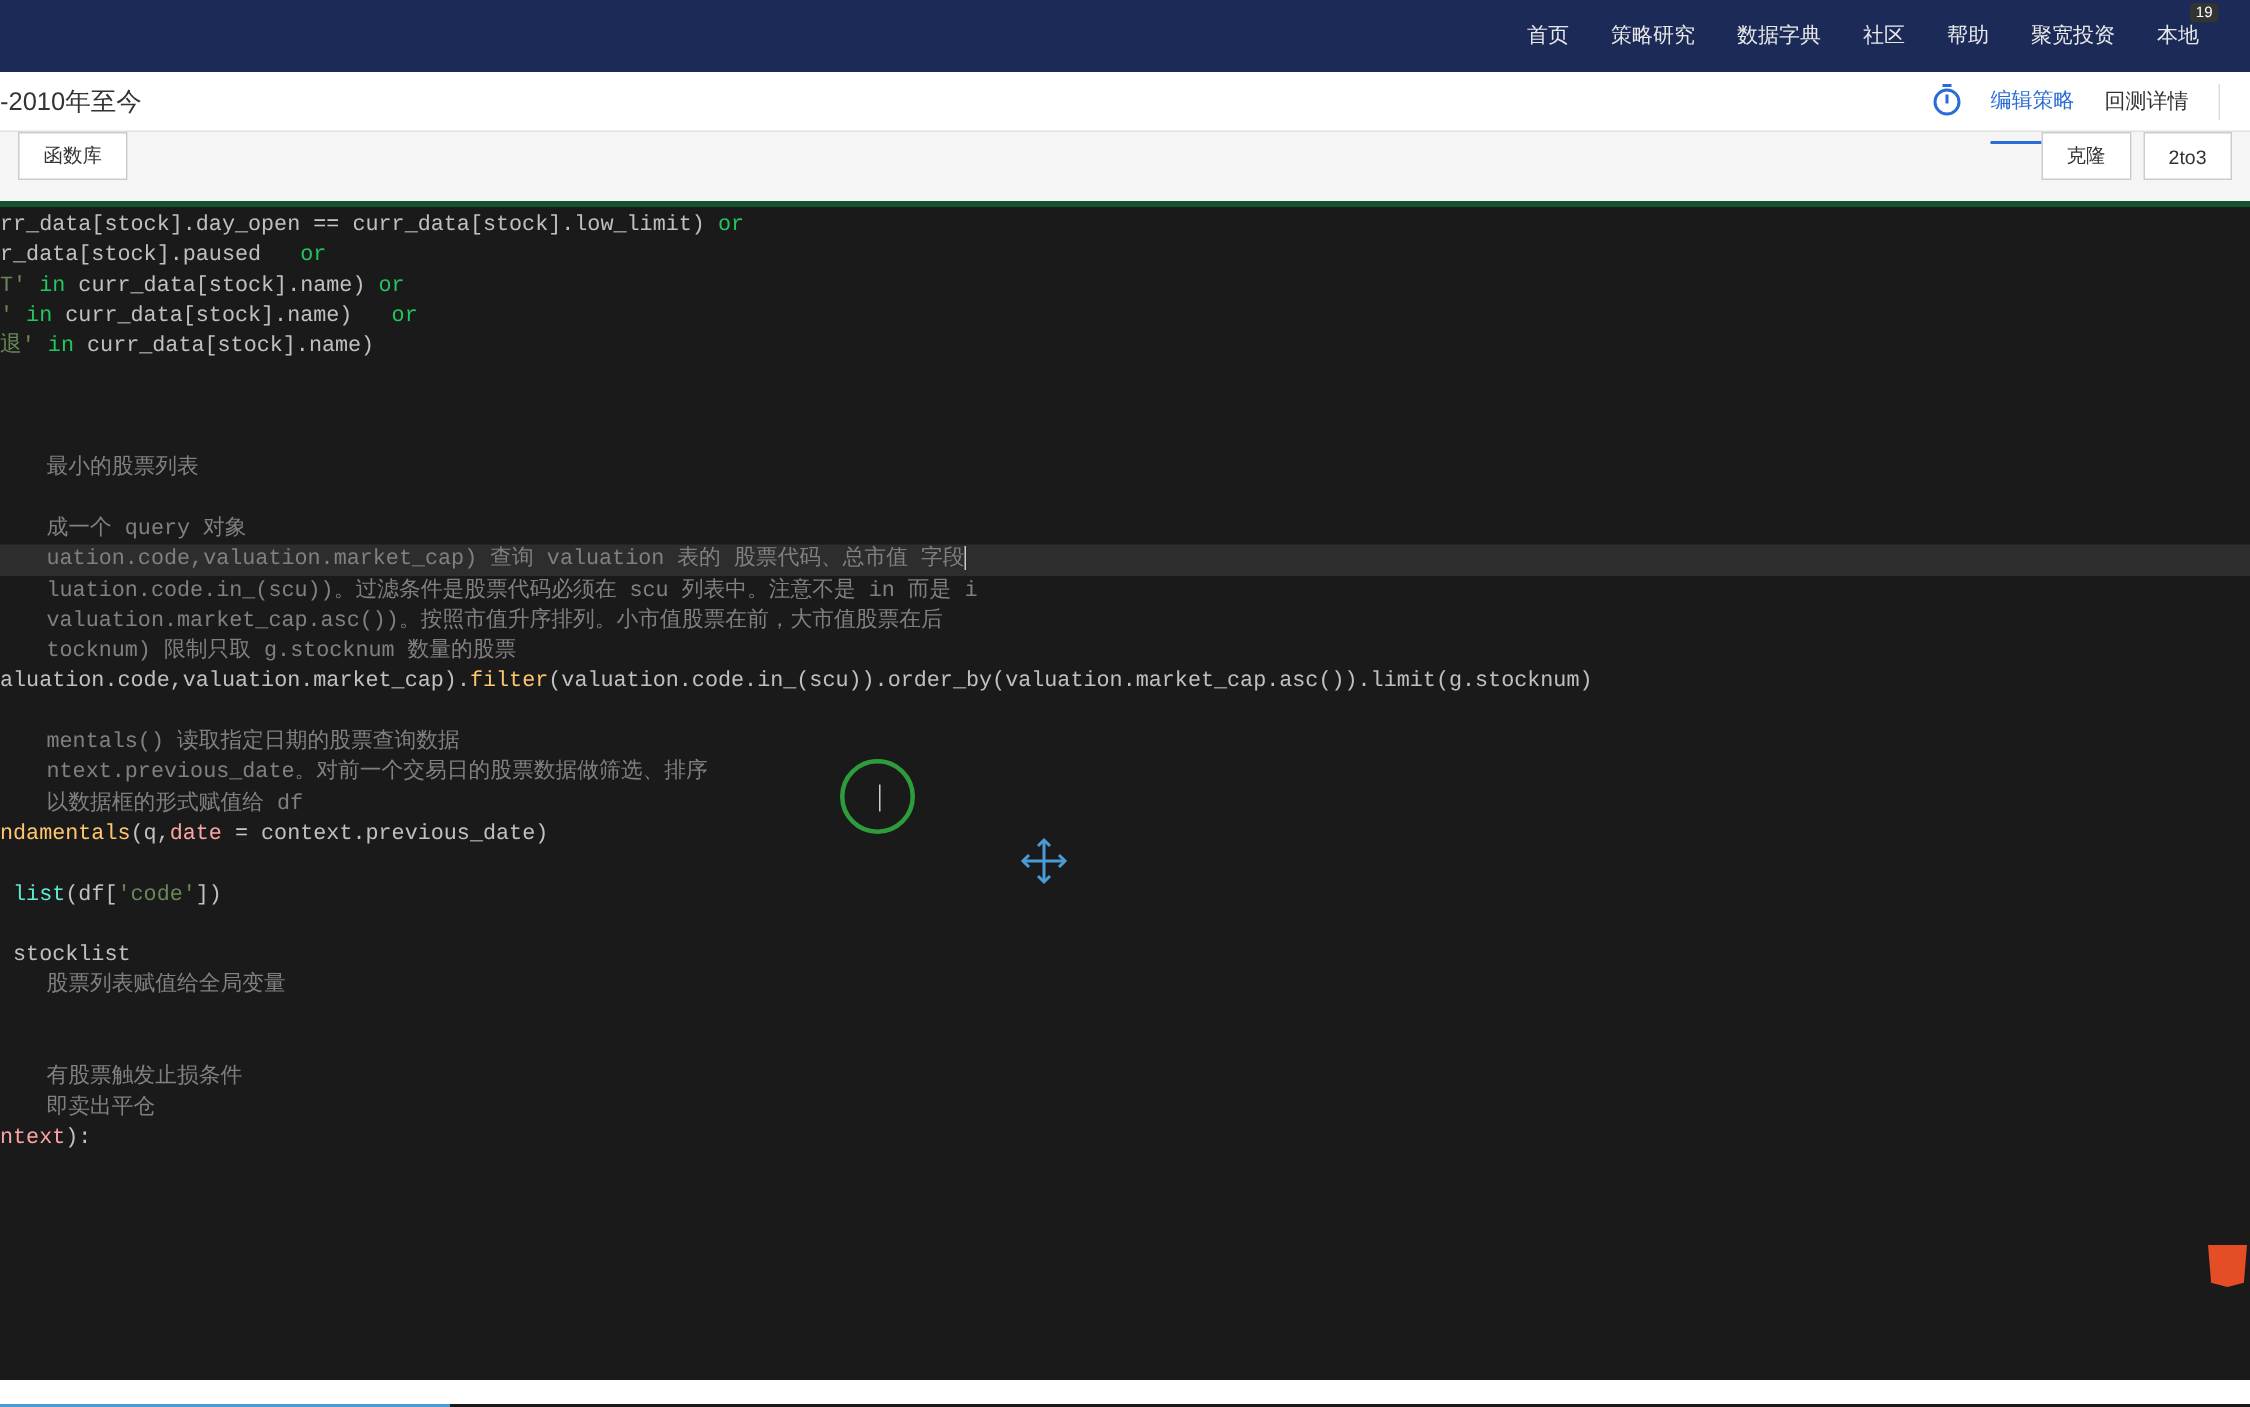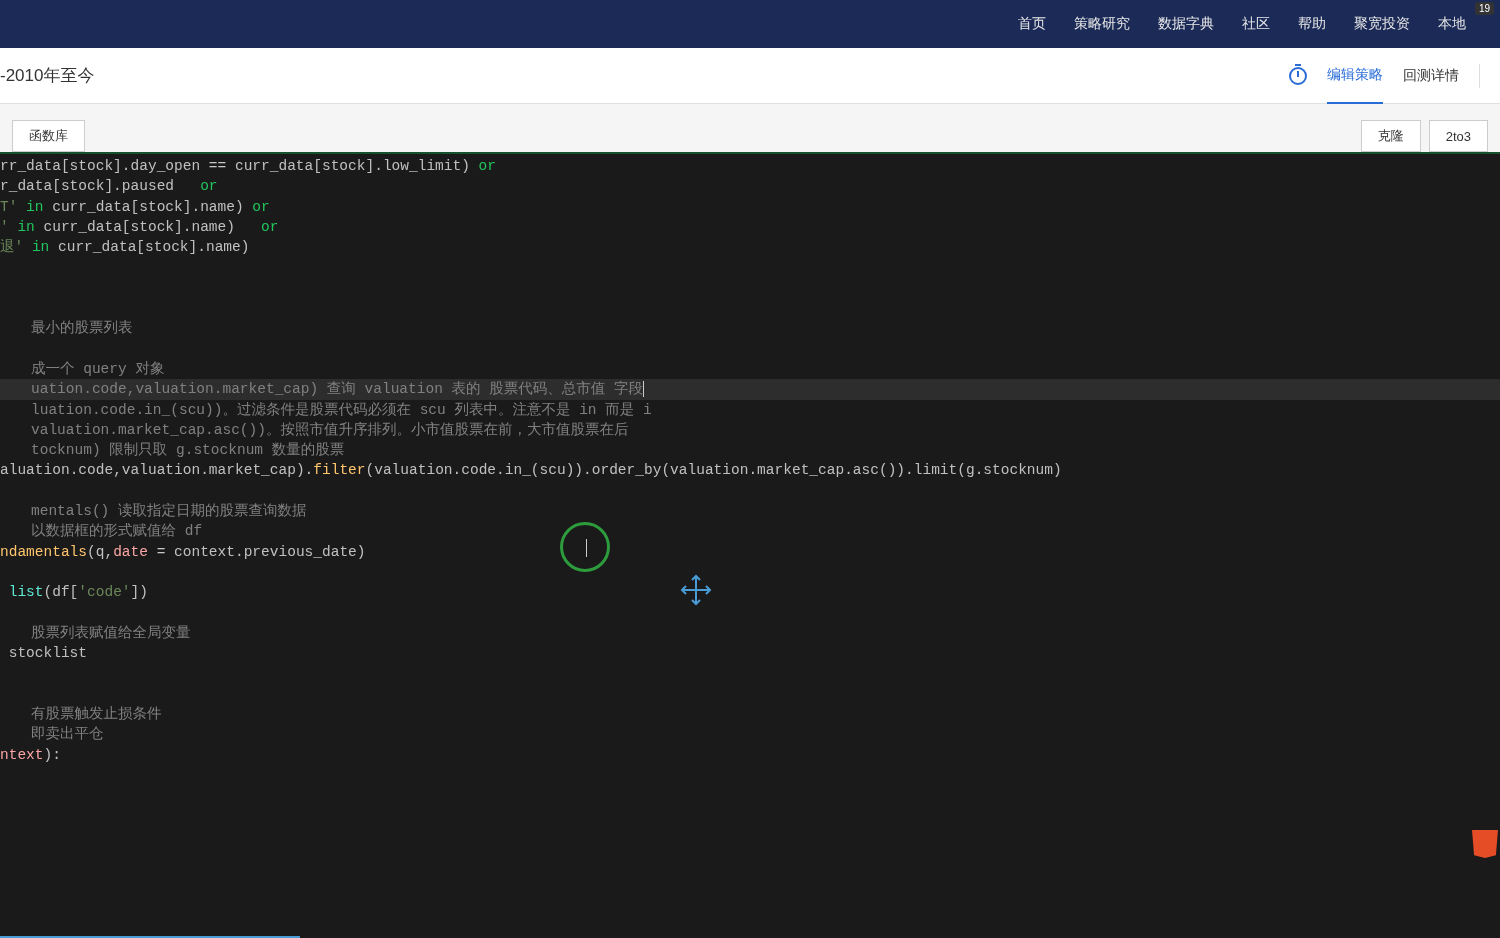--- a/index.html
+++ b/index.html
@@ -17,31 +17,31 @@
 }
 .top-nav .nav-item {
   color: #e8e8e8;
   font-size: 14px;
   margin: 0 14px;
   cursor: pointer;
 }
 .notif-badge {
   position: absolute;
   top: 2px;
-  right: 6px;
+  right: 21px;
   background: #333;
   color: #fff;
   font-size: 10px;
   padding: 1px 4px;
   border-radius: 3px;
 }
 
 .sub-header {
   background: #fff;
-  height: 56px;
+  height: 40px;
   border-bottom: 1px solid #e0e0e0;
   display: flex;
   align-items: center;
   justify-content: space-between;
   padding: 0 20px 0 0;
 }
 .sub-header .title {
   font-size: 17px;
   color: #333;
   padding-left: 0;
@@ -82,23 +82,23 @@
   color: #2a6cd6;
   border-bottom: 2px solid #2a6cd6;
 }
 .divider-v {
   width: 1px; height: 24px; background: #ddd;
 }
 
 .toolbar {
   background: #f5f5f5;
   height: 50px;
-  border-bottom: 2px solid #14532d;
-  display: flex;
-  align-items: flex-end;
+  border-bottom: 4px solid #14532d;
+  display: flex;
+  align-items: flex-start;
   justify-content: space-between;
   padding: 0 12px;
 }
 .tb-btn {
   background: #fff;
   border: 1px solid #ccc;
   padding: 6px 16px;
   font-size: 13px;
   color: #333;
   cursor: pointer;
@@ -223,27 +223,28 @@
 <div class="code-line"><span class="c-cmt">最小的股票列表</span></div>
 <div class="code-line"> </div>
 <div class="code-line"><span class="c-cmt">成一个 query 对象</span></div>
 <div class="code-line hl"><span class="c-cmt">uation.code,valuation.market_cap) 查询 valuation 表的 股票代码、总市值 字段</span><span class="text-caret"></span></div>
 <div class="code-line"><span class="c-cmt">luation.code.in_(scu))。过滤条件是股票代码必须在 scu 列表中。注意不是 in 而是 i</span></div>
 <div class="code-line"><span class="c-cmt">valuation.market_cap.asc())。按照市值升序排列。小市值股票在前，大市值股票在后</span></div>
 <div class="code-line"><span class="c-cmt">tocknum) 限制只取 g.stocknum 数量的股票</span></div>
 <div class="code-line"><span class="c-id">aluation</span><span class="c-id">.code,</span><span class="c-id">valuation</span><span class="c-id">.market_cap).</span><span class="c-fn">filter</span><span class="c-id">(</span><span class="c-id">valuation</span><span class="c-id">.code.in_(scu)).order_by(</span><span class="c-id">valuation</span><span class="c-id">.market_cap.asc()).limit(g.stocknum)</span></div>
 <div class="code-line"> </div>
 <div class="code-line"><span class="c-cmt">mentals() 读取指定日期的股票查询数据</span></div>
+<div class="code-line"><span class="c-cmt">ntext.previous_date。对前一个交易日的股票数据做筛选、排序</span></div>
 <div class="code-line"><span class="c-cmt">以数据框的形式赋值给 df</span></div>
 <div class="code-line"><span class="c-fn">ndamentals</span><span class="c-id">(q,</span><span class="c-param">date</span><span class="c-op"> = </span><span class="c-id">context</span><span class="c-id">.previous_date)</span></div>
 <div class="code-line"> </div>
 <div class="code-line"><span class="c-builtin"> list</span><span class="c-id">(df[</span><span class="c-str">'code'</span><span class="c-id">])</span></div>
 <div class="code-line"> </div>
+<div class="code-line"><span class="c-id"> stocklist</span></div>
 <div class="code-line"><span class="c-cmt">股票列表赋值给全局变量</span></div>
-<div class="code-line"><span class="c-id"> stocklist</span></div>
 <div class="code-line"> </div>
 <div class="code-line"> </div>
 <div class="code-line"><span class="c-cmt">有股票触发止损条件</span></div>
 <div class="code-line"><span class="c-cmt">即卖出平仓</span></div>
 <div class="code-line"><span class="c-param">ntext</span><span class="c-id">):</span></div>
 
   <div class="cursor-ring"></div>
   <div class="move-cursor">
     <svg viewBox="0 0 32 32">
         <g stroke="#4a9cd6" stroke-width="2" fill="none">

